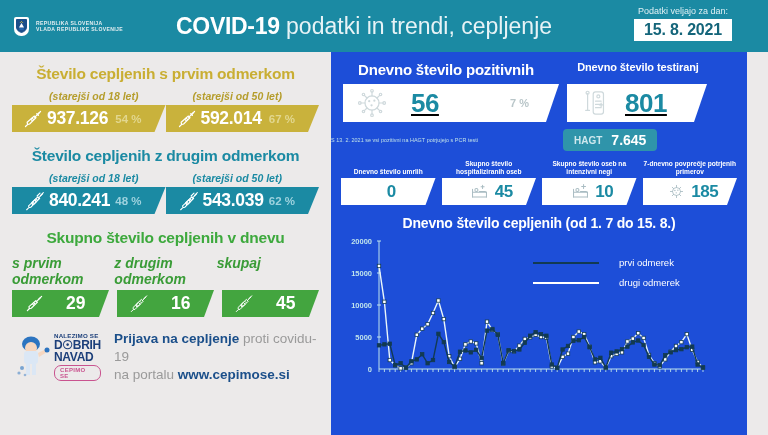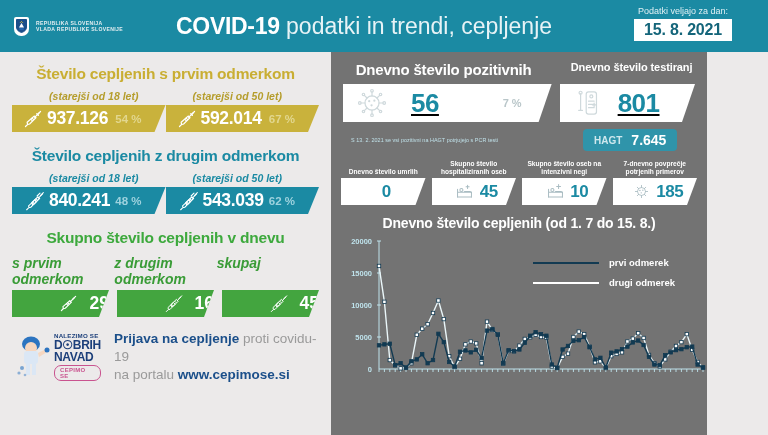--- a/index.html
+++ b/index.html
@@ -37,21 +37,21 @@
   }
   .date-label { color:#dff0f4; font-size:9px; margin-bottom:3px; }
   .date-value {
     background:#ffffff; color:#14657a; font-weight:bold; font-size:16px;
     padding:2px 10px; display:inline-block; letter-spacing:-.2px;
   }
 
   
   .body { flex:1; display:flex; }
   .left { width:331px; background:#eceaea; position:relative; }
-  .right { width:376px; background:#737373; position:relative; }
+  .right { width:416px; background:#1d4ed8; position:relative; }
 
   
   .sec-title {
     text-align:center; font-weight:bold; font-size:15.5px; letter-spacing:-.2px;
   }
   .t-gold { color:#c9ae33; }
   .t-blue { color:#1b8aa3; }
   .t-green{ color:#3da93d; }
 
   .sublabels { display:flex; justify-content:space-between; padding:0 22px; margin-top:7px; }
@@ -76,23 +76,24 @@
     position:absolute; right:24px; font-size:11.5px; font-weight:bold;
   }
   .pill.gold .pct { color:#e2d78f; }
   .pill.blue .pct { color:#9ed2de; }
 
   
   .green-sub { display:flex; padding:0 12px; margin-top:8px; }
   .green-sub > div { flex:1; text-align:left; font-size:14px; font-style:italic; font-weight:bold; color:#3a9c37; }
   .green-row { display:flex; padding:0 12px; margin-top:3px; gap:8px; }
   .gpill {
-    flex:1; height:27px; display:flex; align-items:center; justify-content:flex-end;
+    flex:1; height:27px; display:flex; align-items:center; justify-content:flex-start;
     background:#43a53f; clip-path:polygon(0 0, 100% 0, calc(100% - 10px) 100%, 0 100%);
     padding-left:10px;
+    gap:11px;
   }
   .gpill .ico { width:24px; display:flex; align-items:center; justify-content:center; }
   .gpill .num { color:#fff; font-weight:bold; font-size:17.5px; margin-left:9px; }
 
   
   .reg { display:flex; align-items:center; padding:0 14px; margin-top:13px; }
   .reg-logo { display:flex; align-items:center; }
   .reg-mark { width:38px; height:44px; position:relative; }
   .reg-words { margin-left:2px; line-height:1.0; }
   .reg-words .w1 { font-size:6.2px; font-weight:bold; color:#1c3f7a; letter-spacing:.2px; }
@@ -120,21 +121,21 @@
     padding-left:12px;
   }
   .wpill.a { width:216px; position:relative; }
   .wpill.b { width:140px; }
   .wpill .ico { width:34px; display:flex; align-items:center; justify-content:center; }
   .wpill .num { color:#1b8aa3; font-weight:bold; font-size:26px; letter-spacing:-.5px; }
   .wpill.a .num { margin-left:22px; }
   .wpill.b .num { margin-left:12px; }
   .wpill .pct { position:absolute; right:30px; color:#b9c6c9; font-size:11px; font-weight:bold; }
 
-  .r-foot { display:flex; padding:0 20px; margin-top:7px; align-items:center; }
+  .r-foot { display:flex; padding:0 0; margin-top:7px; align-items:center; }
   .foot-note { width:216px; color:#bfe0e8; font-size:5.4px; letter-spacing:.05px; }
   .hagt {
     margin-left:16px; background:#2f94aa; border-radius:4px; padding:3px 11px;
     display:flex; align-items:center; gap:9px;
   }
   .hagt .lbl { color:#cfe8ee; font-size:10px; font-weight:bold; }
   .hagt .val { color:#ffffff; font-size:14px; font-weight:bold; }
 
   
   .quad { display:flex; padding:0 10px; margin-top:9px; gap:6px; }
@@ -155,21 +156,21 @@
   
   .chart-wrap { margin-top:10px; padding:0 6px; }
   .chart-title {
     text-align:center; color:#ffffff; font-weight:bold; font-size:14px; letter-spacing:-.2px;
   }
   .chart-area { position:relative; height:152px; margin-top:4px; }
   .chart-area svg { display:block; }
   .legend { position:absolute; left:196px; top:22px; }
   .legend-row { display:flex; align-items:center; margin-bottom:9px; }
   .legend-line { width:66px; height:2px; }
-  .legend-label { color:#ffffff; font-size:9.5px; font-weight:bold; margin-left:10px; }
+  .legend-label { color:#ffffff; font-size:9.5px; font-weight:normal; margin-left:20px; }
 </style>
 </head>
 <body>
 
 <div class="page">
 
   <div class="header">
     <div class="gov-logo">
       <div class="coat">
         <svg width="11" height="14" viewBox="0 0 11 14">

